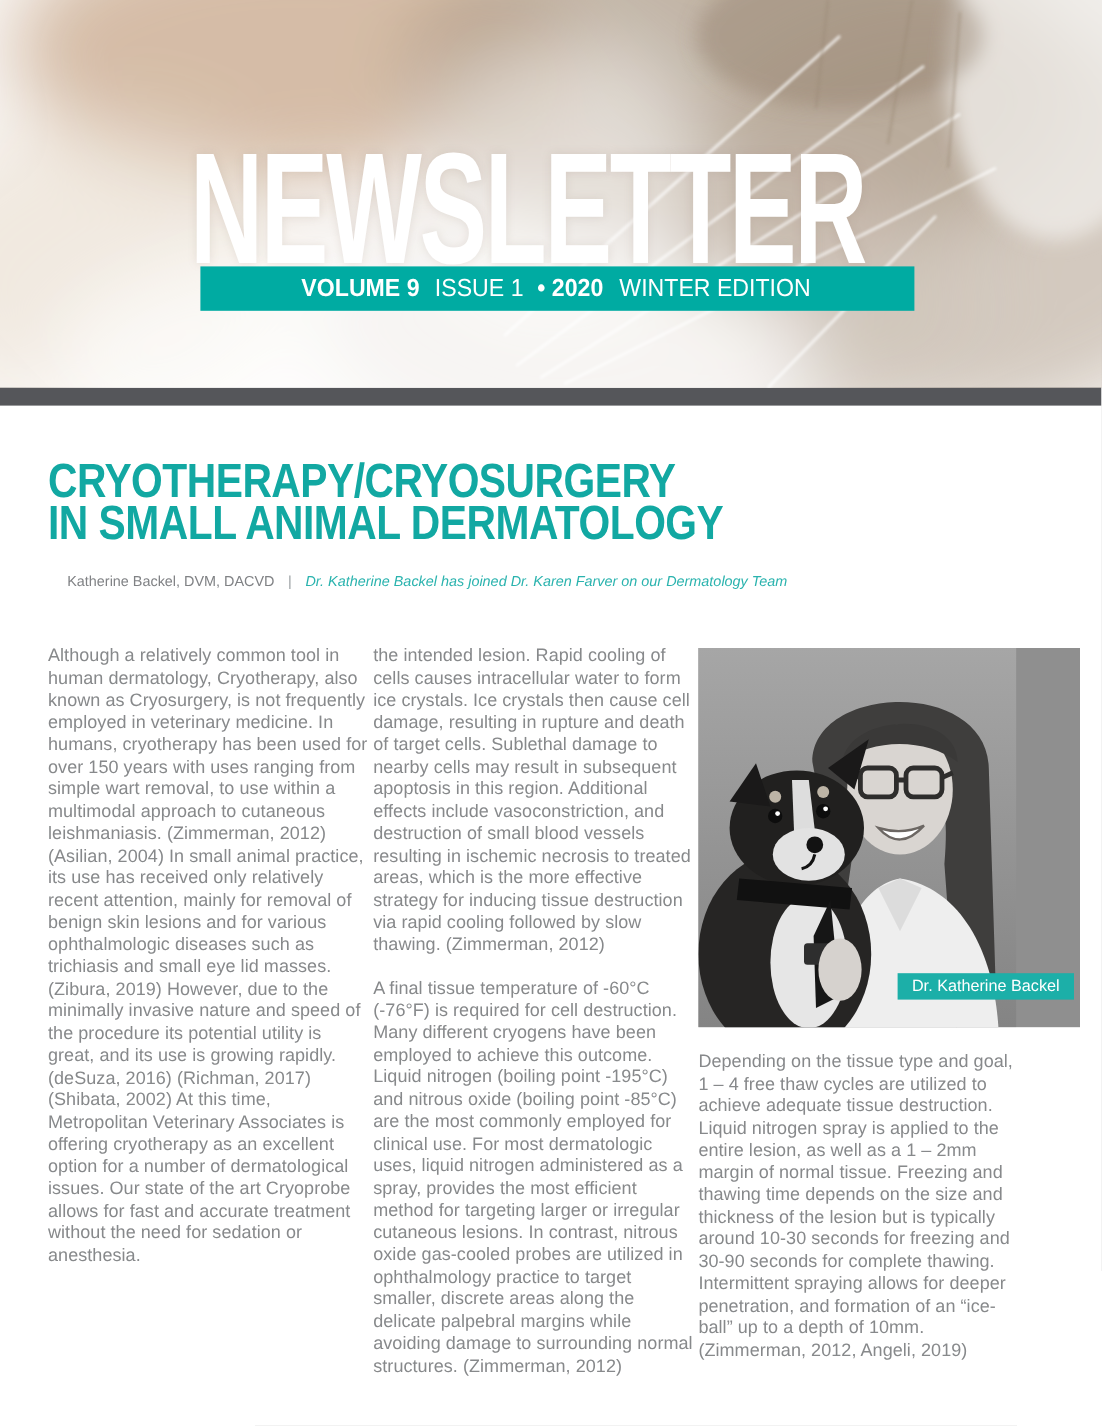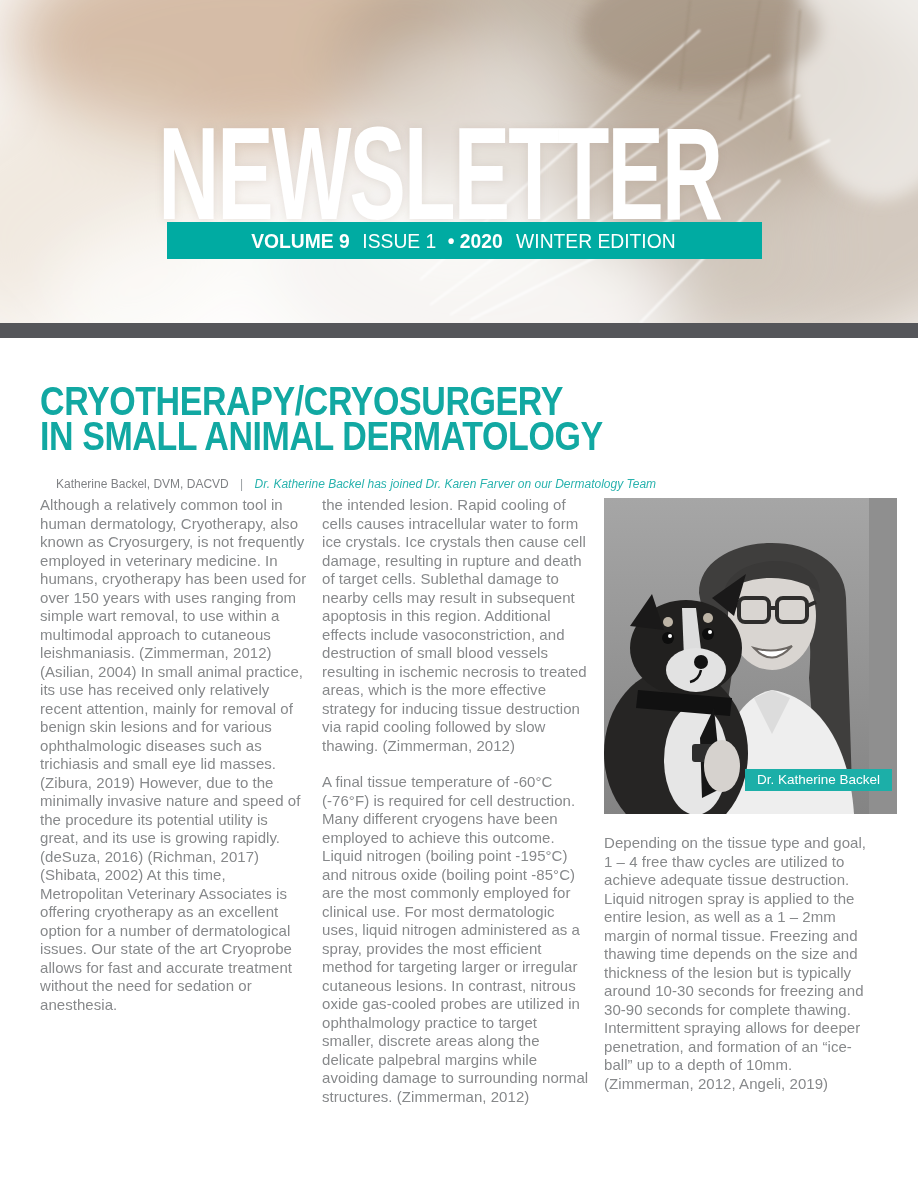--- a/index.html
+++ b/index.html
@@ -32,27 +32,27 @@
   .title{
     position:absolute;left:40px;top:384px;color:#12a8a2;font-weight:bold;
     font-size:40px;line-height:35px;letter-spacing:-0.5px;
     transform:scaleX(0.85);transform-origin:left top;white-space:nowrap;
   }
   .byline{position:absolute;left:56px;top:477px;font-size:12px;white-space:nowrap;}
   .byline .author{color:#808285;}
   .byline .sep{color:#9aa0a3;margin:0 8px;}
   .byline .note{color:#2ab3ae;font-style:italic;}
   
-  .columns{position:absolute;left:40px;top:496px;width:842px;display:flex;gap:12px;}
+  .columns{position:absolute;left:40px;top:538px;width:842px;display:flex;gap:1px;}
   .col{width:270px;}
   .col p{
     margin:0 0 18px 0;font-size:15px;line-height:18.5px;color:#87898b;letter-spacing:0.05px;
   }
   
-  .portrait{position:relative;width:293px;height:316px;margin:2px 0 20px 0;background:#8f8f8f;}
+  .portrait{position:relative;width:318px;height:316px;margin:2px 0 20px 0;background:#8f8f8f;}
   .portrait svg{position:absolute;top:0;left:0;}
   .caption-badge{
     position:absolute;right:5px;bottom:23px;background:#1cafa8;color:#ffffff;
     font-size:13.5px;padding:3px 12px 4px 12px;white-space:nowrap;
   }
 </style>
 </head>
 <body>
 
 <div class="page">

